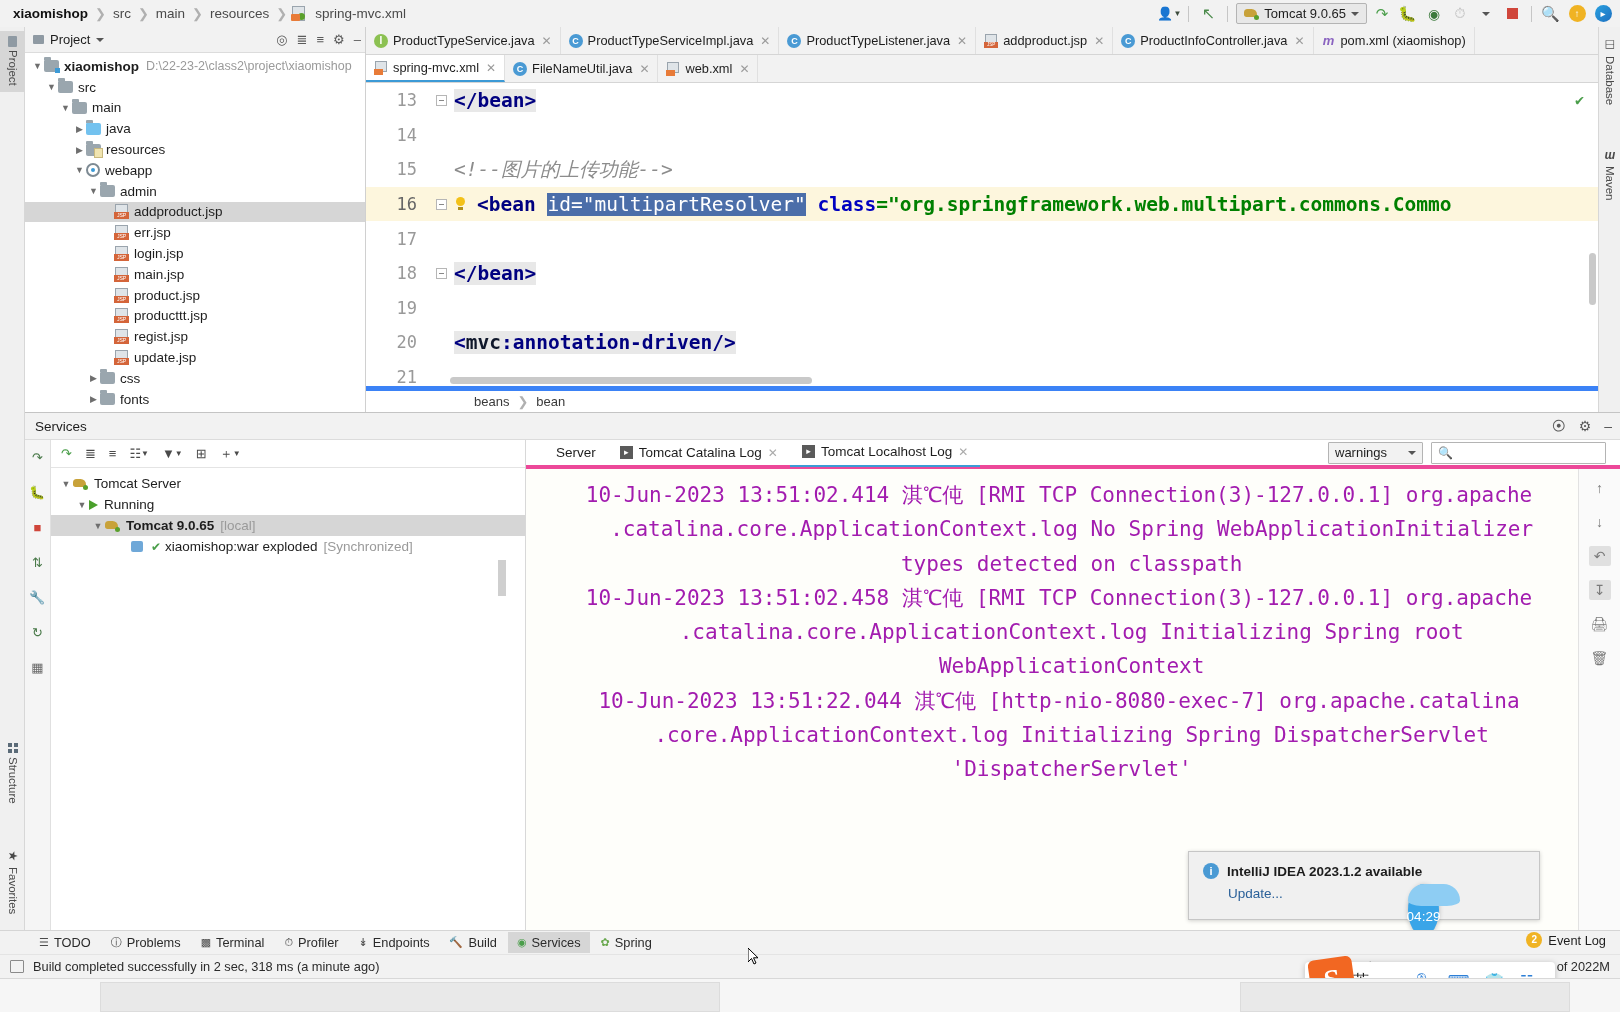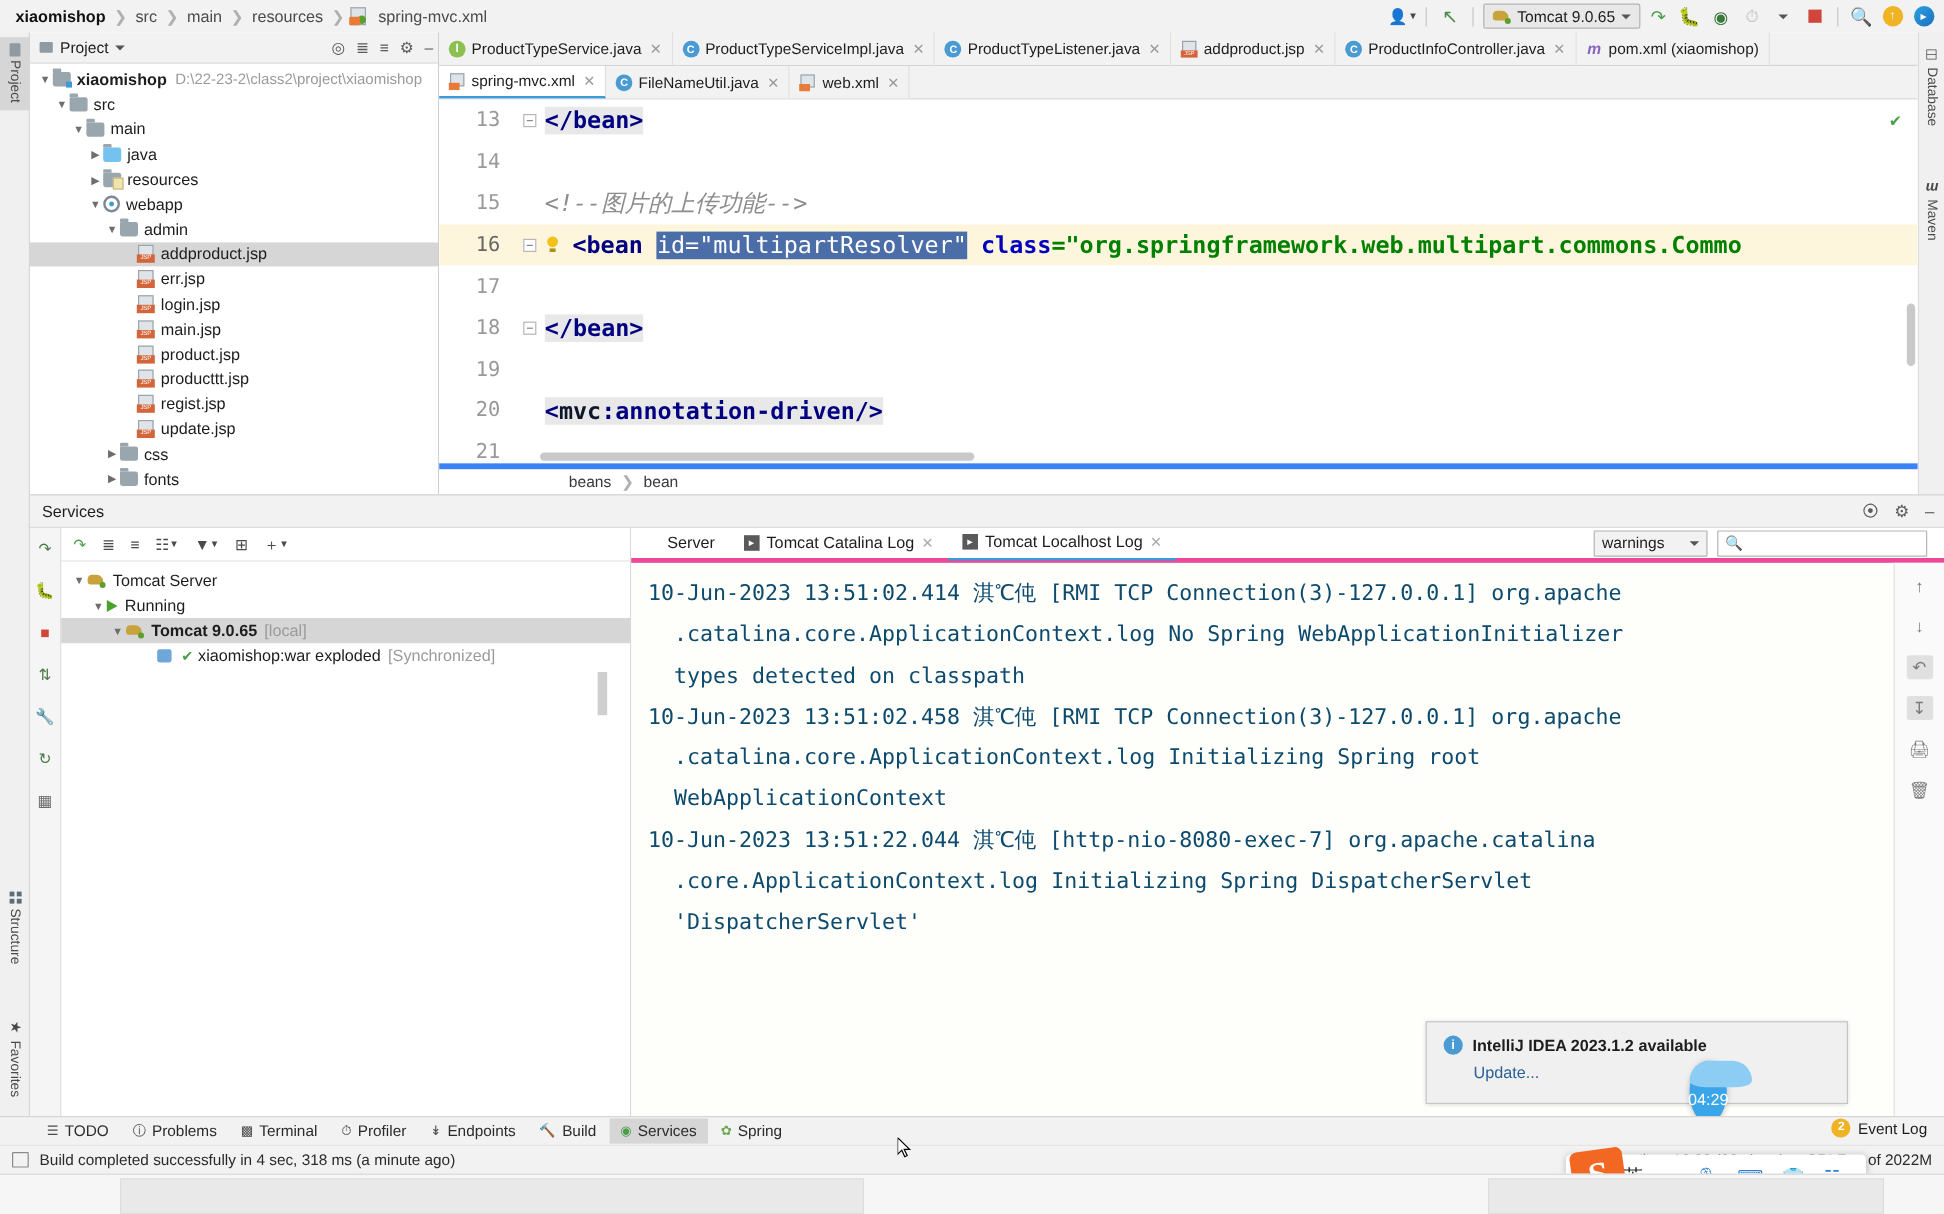--- a/index.html
+++ b/index.html
@@ -234,21 +234,21 @@
      display:flex;align-items:center;padding:0 6px;font-size:13px;border-radius:1px;}
   #lvlselect .caret2{ margin-left:auto; width:0;height:0;
      border-left:4px solid transparent;border-right:4px solid transparent;
      border-top:4px solid #555;}
   #searchbox{ width:175px;height:22px;border:1px solid #b4b4b4;background:#fff;
      display:flex;align-items:center;padding:0 6px;gap:4px;font-size:12px;color:#9a9a9a;
      border-radius:1px;}
   #logarea{ flex:1; display:flex; }
   #logtext{ flex:1; padding:9px 0 0 14px;
      font-family:"DejaVu Sans Mono","Liberation Mono",monospace;
-     font-size:18px; line-height:34.3px; color:#0c4a6e; white-space:pre; overflow:hidden;}
+     font-size:21px; line-height:34.3px; color:#a21caf; white-space:pre; overflow:hidden;text-align:center;}
   #logside{ width:42px; border-left:1px solid #e2e2e2; background:#fafafa;
      display:flex; flex-direction:column; align-items:center; padding-top:9px; gap:14px;}
   .logbtn{ width:22px;height:20px;display:flex;align-items:center;justify-content:center;
      font-size:14px;color:#7a7a7a;cursor:pointer;}
   .logbtn.boxed{ background:#e0e0e0; border-radius:2px;}
   #logvscroll{ position:absolute; left:498px; top:560px; width:8px; height:36px;
      background:#cfcfcf; }
   
   #balloon{
     position:absolute; left:1188px; top:851px; width:352px; height:69px;
@@ -757,21 +757,21 @@
   </div>
 </div>
 
 <div id="eventlog">
   <span class="badge">2</span>
   <span>Event Log</span>
 </div>
 
 <div id="statusbar">
   <span class="sbico"></span>
-  <span>Build completed successfully in 4 sec, 318 ms (a minute ago)</span>
+  <span>Build completed successfully in 2 sec, 318 ms (a minute ago)</span>
   <span class="right">
     <span>⚙</span>
     <span>16:33 (22 chars)</span>
     <span>CRLF</span>
     <span>of 2022M</span>
   </span>
 </div>
 
 <div id="imebar">
   <span style="font-size:16px;color:#222;">英</span>

